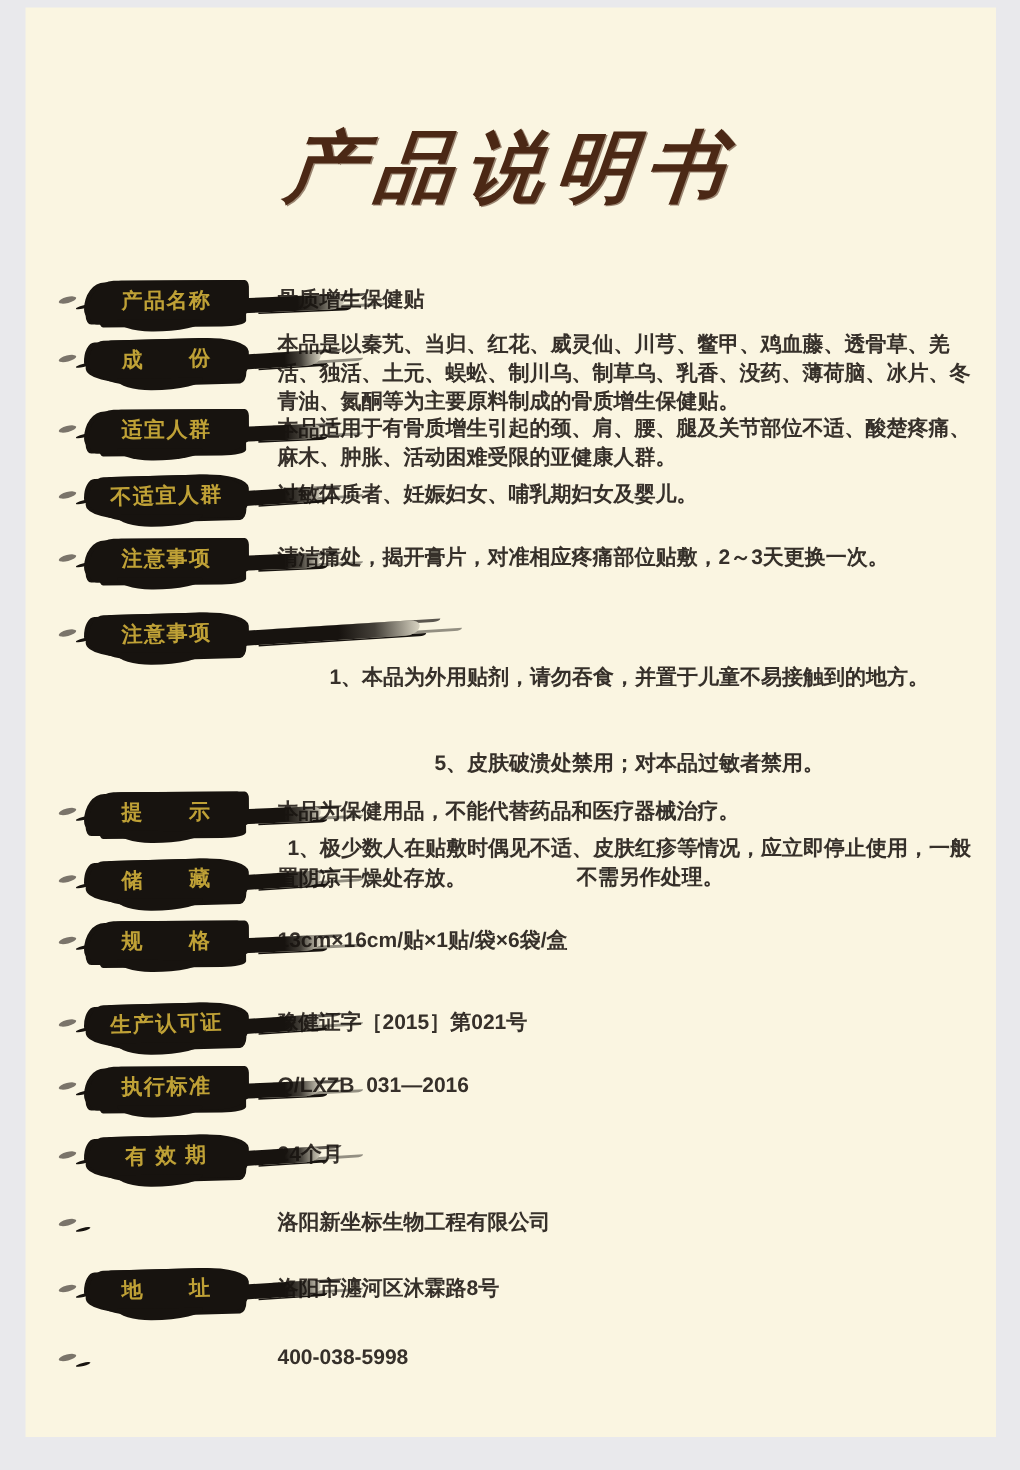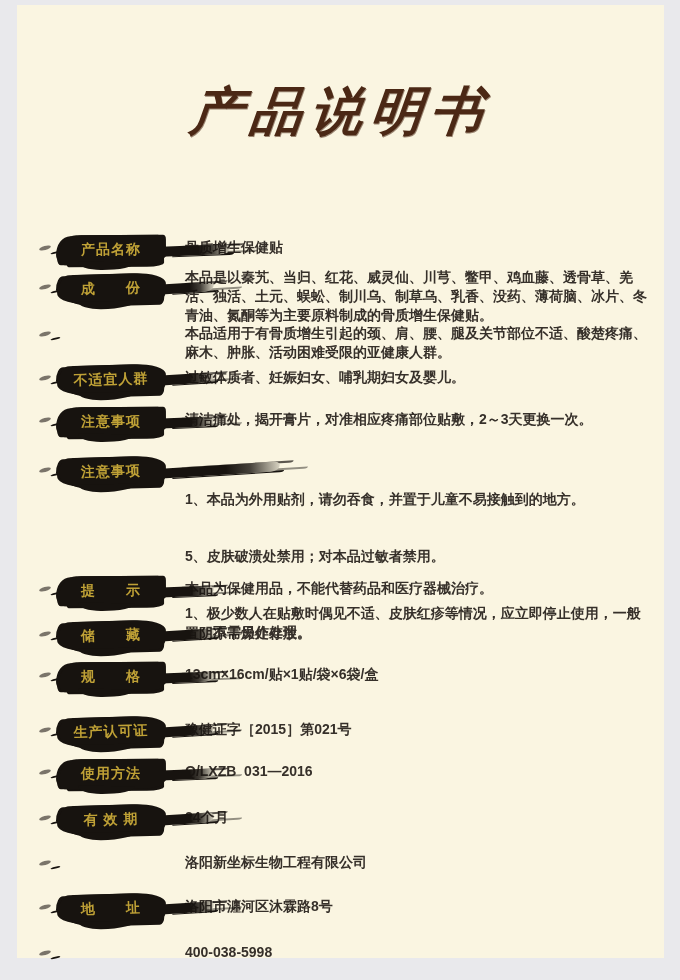--- a/index.html
+++ b/index.html
@@ -23,21 +23,21 @@
     text-align:center;
     font-family:"DejaVu Serif","Liberation Serif",serif;
     font-style:italic; font-weight:bold;
     font-size:52px; letter-spacing:8px;
     color:var(--title-brown);
     transform:skewX(-6deg);
     text-shadow:1px 1px 0 rgba(75,40,21,.55);
   }
 
   
-  .section{position:absolute; left:20px; right:10px; display:flex; align-items:flex-start;margin-top:48px;}
+  .section{position:absolute; left:20px; right:10px; display:flex; align-items:flex-start;}
   .s1{top:182px}.s2{top:212px}.s3{top:268px}.s4{top:312px}.s5{top:354px}
   .s6{top:396px}.s7{top:523px}.s8{top:568px}.s9{top:609px}.s10{top:664px}
   .s11{top:706px}.s12{top:752px}.s13{top:797px}.s14{top:841px}.s15{top:887px}
 
   .label-col{flex:none; width:148px; position:relative; padding-left:22px;}
   .s2 .label-col{margin-top:9px}
   .s6 .label-col{margin-top:8px}
 
   
   .speckle{
@@ -89,20 +89,21 @@
   .text{
     flex:1; padding-top:3px;
     font-size:14px; line-height:19px; font-weight:700;
     color:var(--body-text);
     white-space:pre-wrap;
     letter-spacing:0;
   }
   .items .item{
     padding-left:2em; text-indent:-2em;
     white-space:pre-wrap;
+    text-align:center;
   }
 </style>
 </head>
 <body>
 
 <div class="page">
 
   <div class="doc-title">产品说明书</div>
 
   <div class="section s1">
@@ -117,20 +118,21 @@
     <div class="label-col">
       <span class="speckle"></span>
       <span class="blob"><span class="blob-text">成　　份</span></span>
     </div>
     <div class="text">本品是以秦艽、当归、红花、威灵仙、川芎、鳖甲、鸡血藤、透骨草、羌活、独活、土元、蜈蚣、制川乌、制草乌、乳香、没药、薄荷脑、冰片、冬青油、氮酮等为主要原料制成的骨质增生保健贴。</div>
   </div>
 
   <div class="section s3">
     <div class="label-col">
       <span class="speckle"></span>
+      <span class="blob"><span class="blob-text">适宜人群</span></span>
     </div>
     <div class="text">本品适用于有骨质增生引起的颈、肩、腰、腿及关节部位不适、酸楚疼痛、麻木、肿胀、活动困难受限的亚健康人群。</div>
   </div>
 
   <div class="section s4">
     <div class="label-col">
       <span class="speckle"></span>
       <span class="blob"><span class="blob-text">不适宜人群</span></span>
     </div>
     <div class="text">过敏体质者、妊娠妇女、哺乳期妇女及婴儿。</div>
@@ -184,21 +186,21 @@
     <div class="label-col">
       <span class="speckle"></span>
       <span class="blob"><span class="blob-text">生产认可证</span></span>
     </div>
     <div class="text">豫健证字［2015］第021号</div>
   </div>
 
   <div class="section s11">
     <div class="label-col">
       <span class="speckle"></span>
-      <span class="blob"><span class="blob-text">使用方法</span></span>
+      <span class="blob"><span class="blob-text">执行标准</span></span>
     </div>
     <div class="text">Q/LXZB  031—2016</div>
   </div>
 
   <div class="section s12">
     <div class="label-col">
       <span class="speckle"></span>
       <span class="blob"><span class="blob-text">有 效 期</span></span>
     </div>
     <div class="text">24个月</div>

